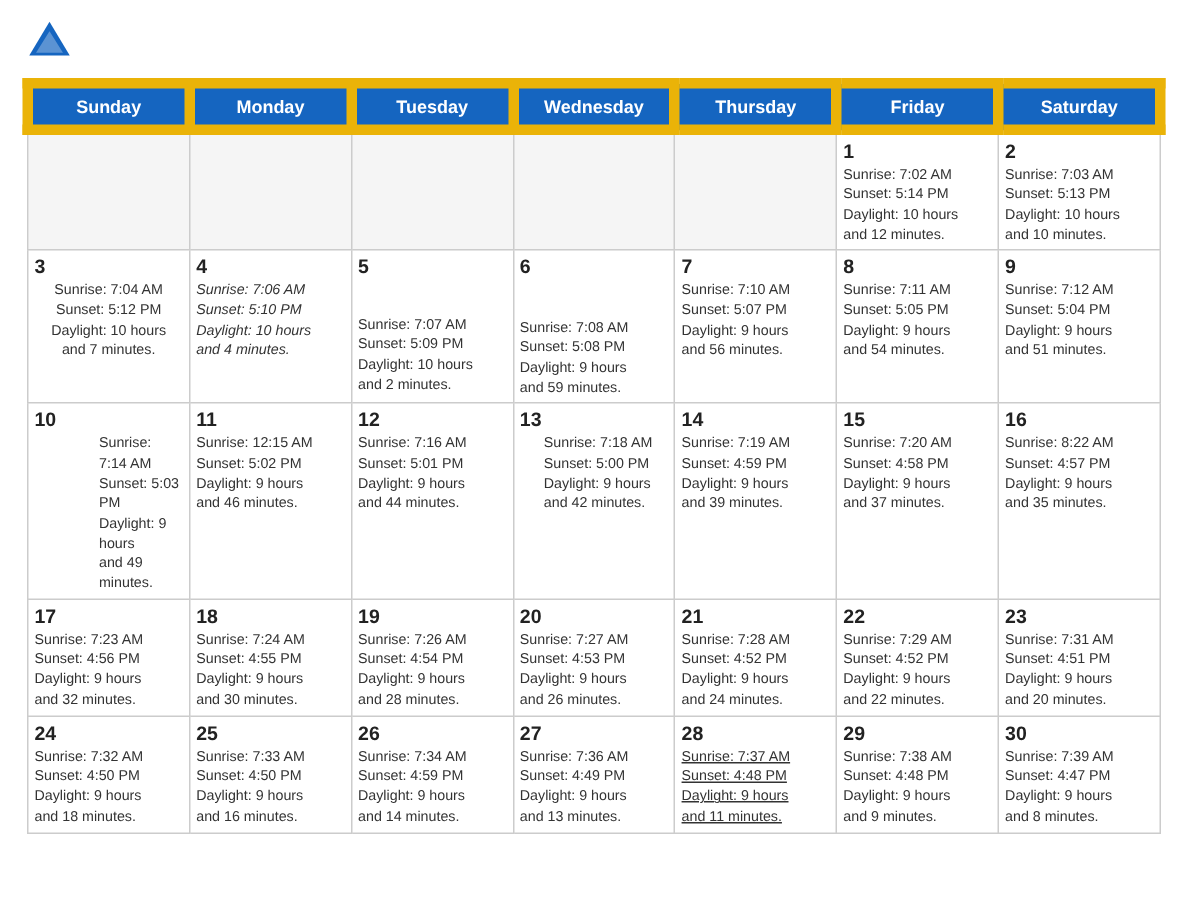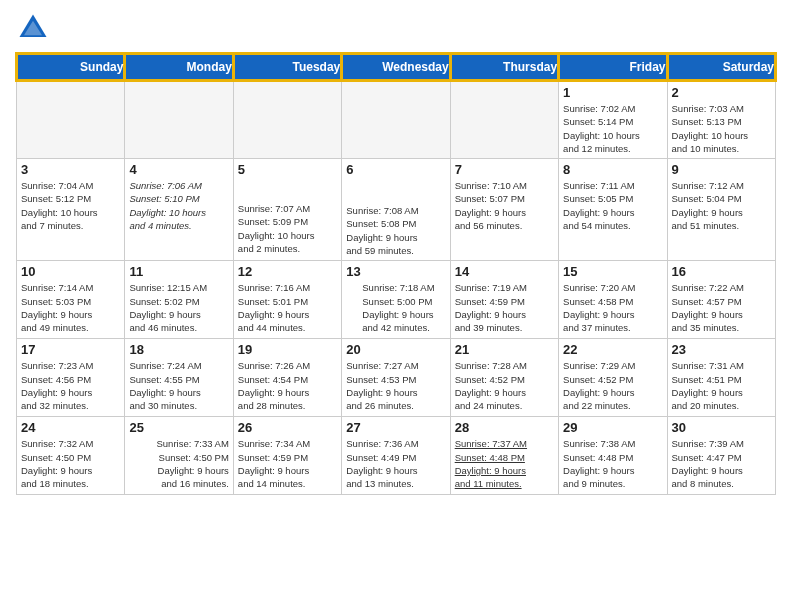--- a/index.html
+++ b/index.html
@@ -52,23 +52,23 @@
     .calendar {
       width: 100%;
       border-collapse: collapse;
       table-layout: fixed;
     }
     .calendar th {
       background: #1565c0;
       color: #fff;
       font-size: 12px;
       font-weight: bold;
-      padding: 5px 0;
-      text-align: right;
-      border: 3px solid #eab308;
+      padding: 5px 12px;
+      text-align: center;
+      border: 7px solid #eab308;
     }
     .calendar td {
       vertical-align: top;
       border: 1px solid #ccc;
       padding: 3px 4px;
       height: 78px;
       font-size: 10px;
       color: #333;
       background: #fff;
     }
@@ -139,21 +139,21 @@
             <span class="day-number">2</span>
             <div class="day-info" style="white-space: pre-line;">Sunrise: 7:03 AM
 Sunset: 5:13 PM
 Daylight: 10 hours
 and 10 minutes.</div>
           </td>
         </tr>
         <tr>
           <td>
             <span class="day-number">3</span>
-            <div class="day-info" style="white-space: pre-line;">Sunrise: 7:04 AM
+            <div class="day-info" style="white-space: pre-line; text-align: center;">Sunrise: 7:04 AM
 Sunset: 5:12 PM
 Daylight: 10 hours
 and 7 minutes.</div>
           </td>
           <td>
             <span class="day-number">4</span>
             <div class="day-info" style="white-space: pre-line; font-style: italic;">Sunrise: 7:06 AM
 Sunset: 5:10 PM
 Daylight: 10 hours
 and 4 minutes.</div>
@@ -190,21 +190,21 @@
             <span class="day-number">9</span>
             <div class="day-info" style="white-space: pre-line;">Sunrise: 7:12 AM
 Sunset: 5:04 PM
 Daylight: 9 hours
 and 51 minutes.</div>
           </td>
         </tr>
         <tr>
           <td>
             <span class="day-number">10</span>
-            <div class="day-info" style="white-space: pre-line;">Sunrise: 7:14 AM
+            <div class="day-info" style="white-space: pre-line; margin-left: 43px;">Sunrise: 7:14 AM
 Sunset: 5:03 PM
 Daylight: 9 hours
 and 49 minutes.</div>
           </td>
           <td>
             <span class="day-number">11</span>
             <div class="day-info" style="white-space: pre-line;">Sunrise: 12:15 AM
 Sunset: 5:02 PM
 Daylight: 9 hours
 and 46 minutes.</div>
@@ -232,21 +232,21 @@
           </td>
           <td>
             <span class="day-number">15</span>
             <div class="day-info" style="white-space: pre-line;">Sunrise: 7:20 AM
 Sunset: 4:58 PM
 Daylight: 9 hours
 and 37 minutes.</div>
           </td>
           <td>
             <span class="day-number">16</span>
-            <div class="day-info" style="white-space: pre-line;">Sunrise: 7:22 AM
+            <div class="day-info" style="white-space: pre-line;">Sunrise: 8:22 AM
 Sunset: 4:57 PM
 Daylight: 9 hours
 and 35 minutes.</div>
           </td>
         </tr>
         <tr>
           <td>
             <span class="day-number">17</span>
             <div class="day-info" style="white-space: pre-line;">Sunrise: 7:23 AM
 Sunset: 4:56 PM
@@ -299,21 +299,21 @@
         <tr>
           <td>
             <span class="day-number">24</span>
             <div class="day-info" style="white-space: pre-line;">Sunrise: 7:32 AM
 Sunset: 4:50 PM
 Daylight: 9 hours
 and 18 minutes.</div>
           </td>
           <td>
             <span class="day-number">25</span>
-            <div class="day-info" style="white-space: pre-line; text-align: right;">Sunrise: 7:33 AM
+            <div class="day-info" style="white-space: pre-line;">Sunrise: 7:33 AM
 Sunset: 4:50 PM
 Daylight: 9 hours
 and 16 minutes.</div>
           </td>
           <td>
             <span class="day-number">26</span>
             <div class="day-info" style="white-space: pre-line;">Sunrise: 7:34 AM
 Sunset: 4:59 PM
 Daylight: 9 hours
 and 14 minutes.</div>

